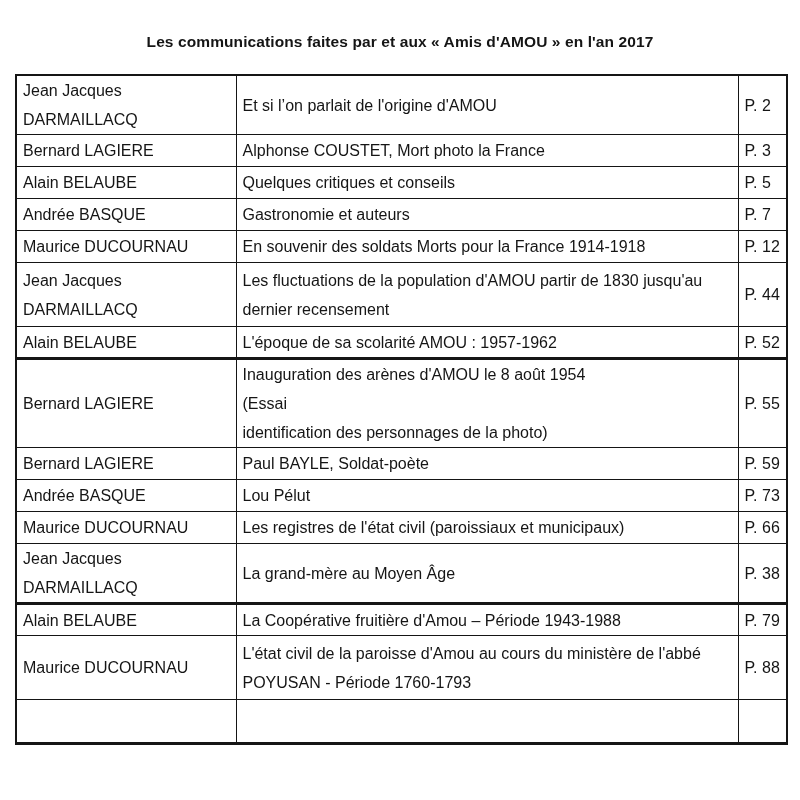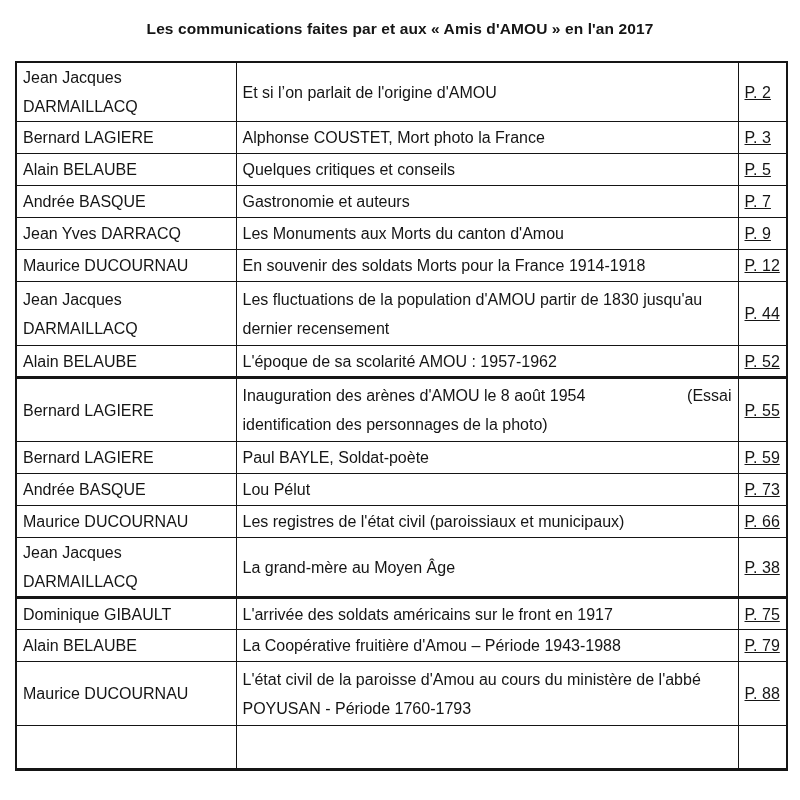--- a/index.html
+++ b/index.html
@@ -5,21 +5,21 @@
   html, body {
     margin: 0;
     padding: 0;
     width: 800px;
     height: 800px;
     background: #ffffff;
     font-family: "Liberation Sans", sans-serif;
     color: #151515;
   }
   .doc-title {
-    padding-top: 20px;
+    padding-top: 33px;
     margin: 0 0 23px 0;
     text-align: center;
     font-size: 15.5px;
     font-weight: bold;
     letter-spacing: 0.1px;
   }
   table.comm-table {
     border-collapse: collapse;
     table-layout: fixed;
     margin-left: 15px;
@@ -33,24 +33,25 @@
     font-size: 16px;
     line-height: 29px;
     vertical-align: middle;
     overflow: hidden;
   }
   tr.thick-bottom td {
     border-bottom-width: 3px;
   }
   td.col-author { }
   td.col-title { }
-  td.col-page { padding: 0 2px 0 5px; text-decoration: underline; }
+  td.col-page { padding: 0 2px 0 5px; }
   .line1.split {
     display: flex;
     justify-content: space-between;
+    flex-direction: column;
   }
   .right-part {
   }
 </style>
 </head>
 <body>
 
 <div class="doc-title">Les communications faites par et aux « Amis d'AMOU » en l'an 2017</div>
 
 <table class="comm-table">
@@ -80,27 +81,20 @@
           <div class="line1"><span>Quelques critiques et conseils</span></div>
         </td>
         <td class="col-page">P. 5</td>
       </tr>
       <tr style="height: 32px;">
         <td class="col-author">Andrée BASQUE</td>
         <td class="col-title">
           <div class="line1"><span>Gastronomie et auteurs</span></div>
         </td>
         <td class="col-page">P. 7</td>
-      </tr>
-      <tr style="height: 32px;">
-        <td class="col-author">Jean Yves DARRACQ</td>
-        <td class="col-title">
-          <div class="line1"><span>Les Monuments aux Morts du canton d'Amou</span></div>
-        </td>
-        <td class="col-page">P. 9</td>
       </tr>
       <tr style="height: 32px;">
         <td class="col-author">Maurice DUCOURNAU</td>
         <td class="col-title">
           <div class="line1"><span>En souvenir des soldats Morts pour la France 1914-1918</span></div>
         </td>
         <td class="col-page">P. 12</td>
       </tr>
       <tr style="height: 64px;">
         <td class="col-author">Jean Jacques DARMAILLACQ</td>
@@ -150,27 +144,20 @@
         <td class="col-page">P. 66</td>
       </tr>
       <tr class="thick-bottom" style="height: 32px;">
         <td class="col-author">Jean Jacques DARMAILLACQ</td>
         <td class="col-title">
           <div class="line1"><span>La grand-mère au Moyen Âge</span></div>
         </td>
         <td class="col-page">P. 38</td>
       </tr>
       <tr style="height: 32px;">
-        <td class="col-author">Dominique GIBAULT</td>
-        <td class="col-title">
-          <div class="line1"><span>L'arrivée des soldats américains sur le front en 1917</span></div>
-        </td>
-        <td class="col-page">P. 75</td>
-      </tr>
-      <tr style="height: 32px;">
         <td class="col-author">Alain BELAUBE</td>
         <td class="col-title">
           <div class="line1"><span>La Coopérative fruitière d'Amou – Période 1943-1988</span></div>
         </td>
         <td class="col-page">P. 79</td>
       </tr>
       <tr style="height: 64px;">
         <td class="col-author">Maurice DUCOURNAU</td>
         <td class="col-title">
           <div class="line1"><span>L'état civil de la paroisse d'Amou au cours du ministère de l'abbé</span></div>

